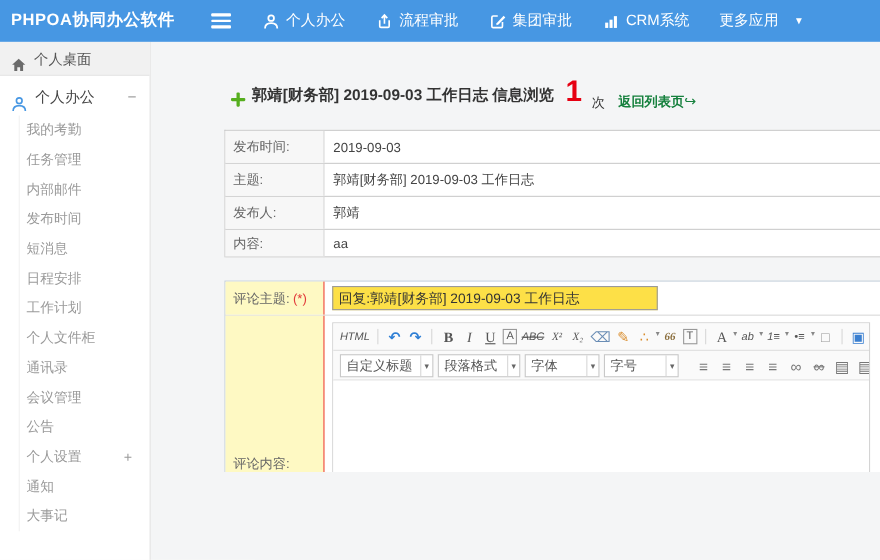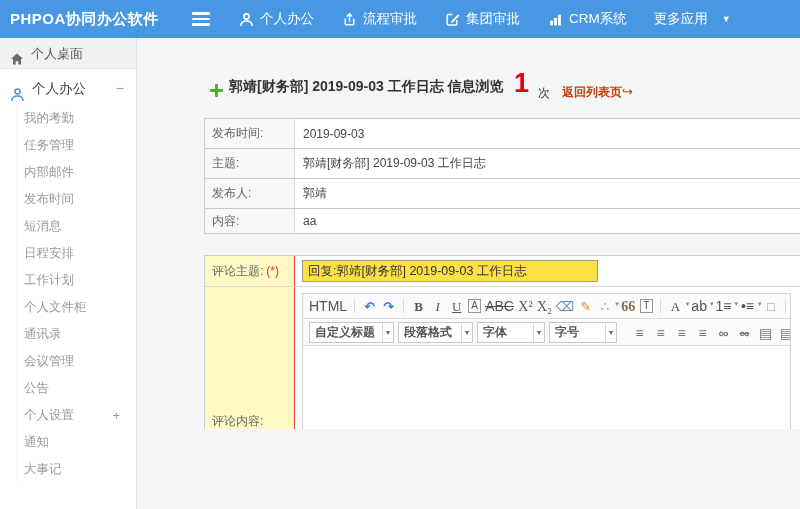--- a/index.html
+++ b/index.html
@@ -42,21 +42,21 @@
   .add-icon { position:absolute; left:72px; top:46px; width:13px; height:13px; }
   .add-icon::before { content:""; position:absolute; left:5px; top:0; width:3px; height:13px;
                       background:#55ae1e; border-radius:1px; }
   .add-icon::after  { content:""; position:absolute; left:0; top:5px; width:13px; height:3px;
                       background:#55ae1e; border-radius:1px; }
   .page-title { position:absolute; left:91px; top:40px; font-size:14px; font-weight:bold; color:#333; }
   .view-count { position:absolute; left:376px; top:30px; font-size:27px; font-weight:bold;
                 color:#e60012; font-family:"Liberation Sans","DejaVu Sans",sans-serif; }
   .view-unit { position:absolute; left:400px; top:47px; font-size:12px; color:#333; }
   .back-link { position:absolute; left:424px; top:46px; font-size:12px; font-weight:bold;
-               color:#c2410c; cursor:pointer; }
+               color:#15803d; cursor:pointer; }
   .back-arrow { font-weight:normal; font-size:13px; }
   
   .info-table { position:absolute; left:66px; top:80px; width:640px;
                 border:1px solid #cbcbcb; border-bottom:none; background:#fff; }
   .irow { display:flex; height:30px; border-bottom:1px solid #cbcbcb; }
   .irow:last-child { height:25px; }
   .ilabel { width:90px; background:#f7f7f7; border-right:1px solid #d9d9d9;
             font-size:12px; color:#666; display:flex; align-items:center; padding-left:7px; }
   .ivalue { flex:1; font-size:12px; color:#444; display:flex; align-items:center; padding-left:8px; }
   
@@ -71,27 +71,27 @@
   .subject-input { position:absolute; left:7px; top:4px; width:296px; height:22px;
                    border:1px solid #9a9a9a; font-size:12.5px; color:#333; padding:1px 5px;
                    font-family:"Liberation Sans","DejaVu Sans",sans-serif; background:#fde047; }
   .clabel2 { justify-content:flex-start; align-items:center; }
   
   .editor { position:absolute; left:7px; top:6px; width:489px; height:330px;
             border:1px solid #d4d4d4; background:#fff; }
   .tbar { background:#fafafa; border-bottom:1px solid #dcdcdc; white-space:nowrap;
           overflow:hidden; padding-left:4px; }
   .tbar1 { height:25px; }
-  .tbar2 { height:27px; padding-top:2px;font-weight:bold; }
+  .tbar2 { height:27px; padding-top:2px; }
   .tbtn { display:inline-block; min-width:15px; text-align:center; margin:0 2px; font-size:13px;
           color:#555; line-height:25px; vertical-align:top; cursor:pointer; }
   .tcaret { font-size:7px; color:#888; margin-left:1px; vertical-align:middle; cursor:pointer; }
   .sep { display:inline-block; width:0; height:14px; border-left:1px solid #d8d8d8;
          margin:5px 5px 0 5px; vertical-align:top; }
-  .t-small { font-size:14px; letter-spacing:0; }
+  .t-small { font-size:10px; letter-spacing:0;font-style:italic; }
   .t-serif { font-family:"Liberation Serif","DejaVu Serif",serif; }
   .t-bold { font-weight:bold; }
   .t-italic { font-style:italic; }
   .t-under { text-decoration:underline; }
   .t-strike { text-decoration:line-through; }
   .t-boxed { border:1px solid #999; line-height:12px; min-width:13px; height:14px;
              font-size:10px; margin-top:5px; }
   .t-blue { color:#2f7fd5; font-weight:bold; }
   .t-blue2 { color:#3a7fd0; }
   .t-steel { color:#6a8db5; }

